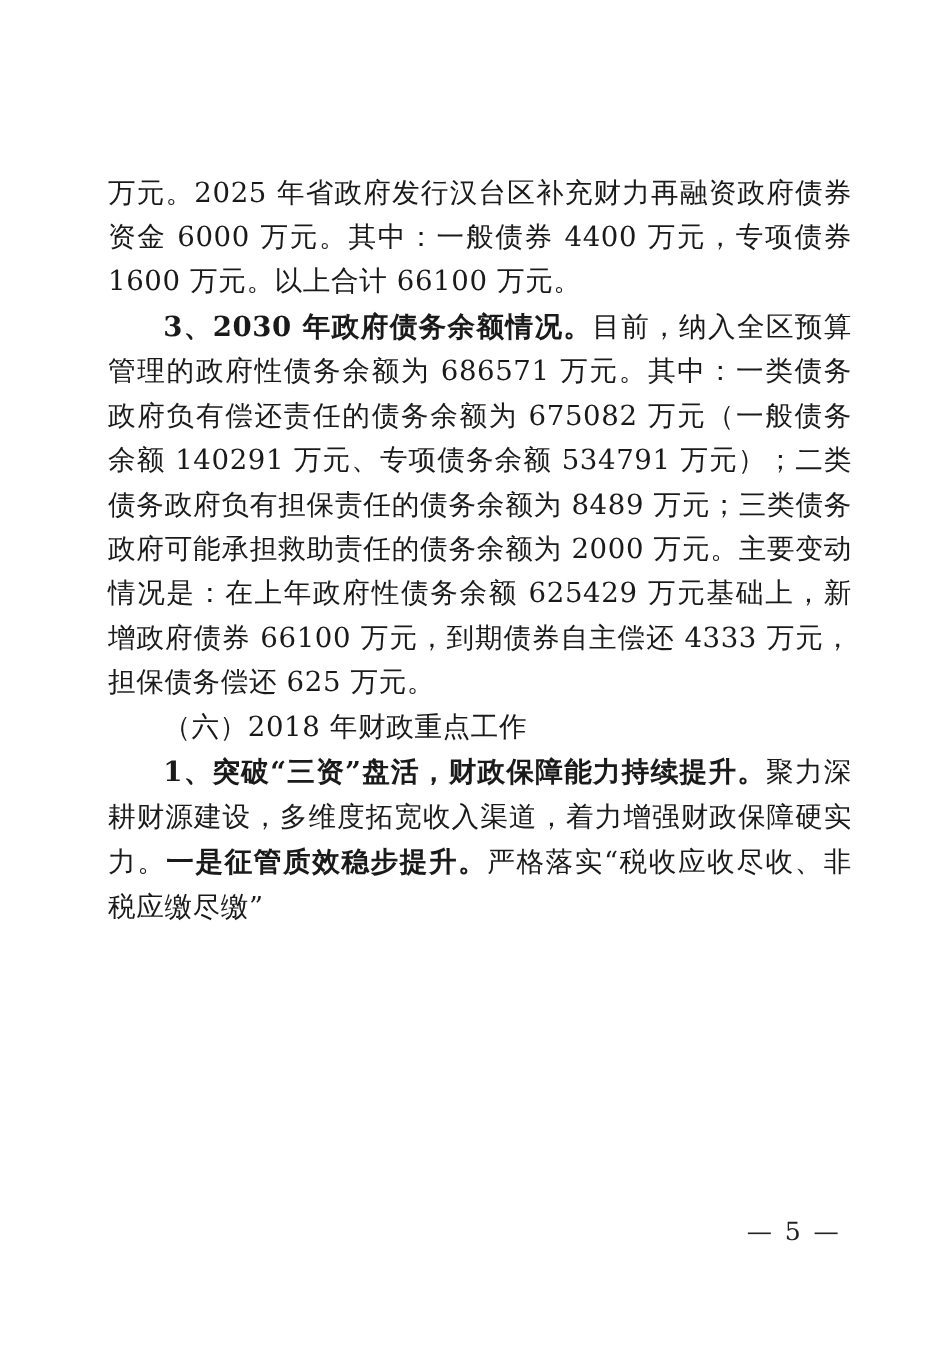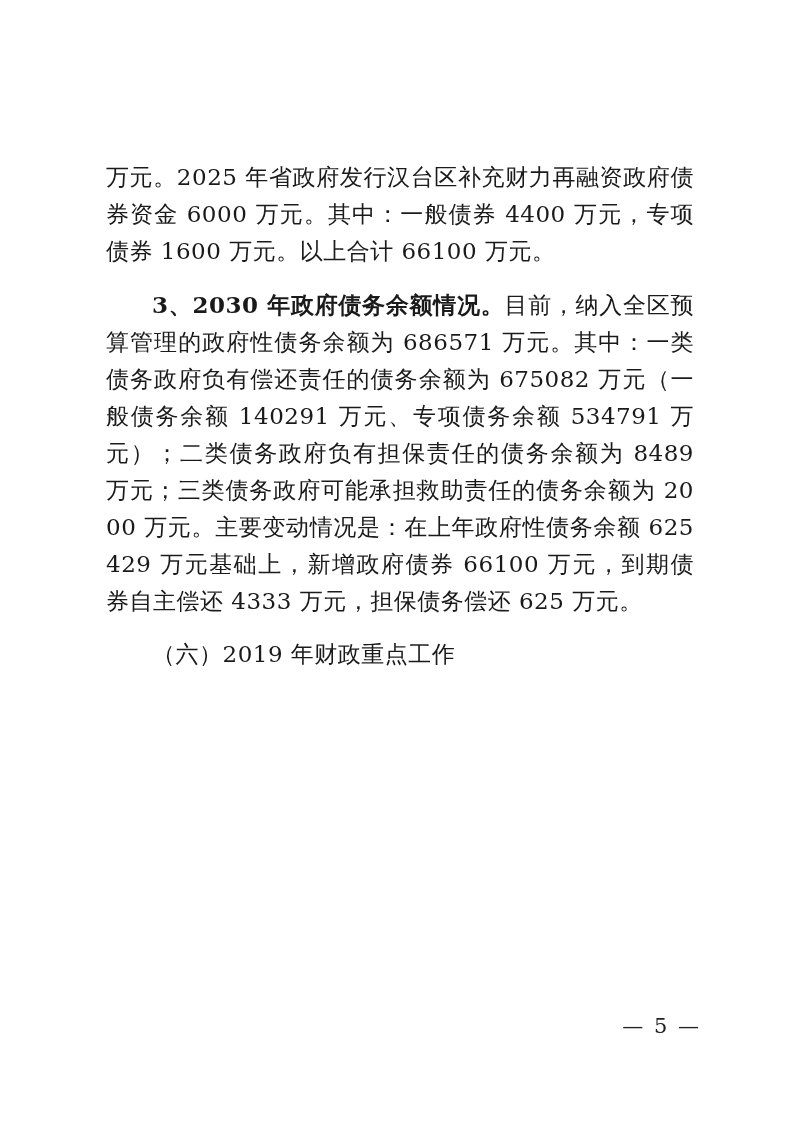--- a/index.html
+++ b/index.html
@@ -16,21 +16,21 @@
     font-family: "DejaVu Serif", "Liberation Serif", serif;
     color: #1a1a1a;
   }
   .content {
     position: absolute;
     left: 90px;
     top: 143px;
     width: 620px;
   }
   .content p {
-    margin: 16px;
+    margin: 0;
     padding: 0;
     font-size: 23px;
     line-height: 37px;
     text-align: justify;
     letter-spacing: 0.5px;
     word-break: break-all;
   }
   .content p.indent {
     text-indent: 2em;
   }
@@ -59,21 +59,24 @@
       <span>万元。2025 年省政府发行汉台区补充财力再融资政府债券资金 6000 万元。其中：一般债券 4400 万元，专项债券 1600 万元。以上合计 66100 万元。</span>
     </p>
 
     <p class="indent">
       <span class="run-bold">3、2030 年政府债务余额情况。</span><span>目前，纳入全区预算管理的政府性债务余额为 686571 万元。其中：一类债务政府负有偿还责任的债务余额为 675082 万元（一般债务余额 140291 万元、专项债务余额 534791 万元）；二类债务政府负有担保责任的债务余额为 8489 万元；三类债务政府可能承担救助责任的债务余额为 2000 万元。主要变动情况是：在上年政府性债务余额 625429 万元基础上，新增政府债券 66100 万元，到期债券自主偿还 4333 万元，担保债务偿还 625 万元。</span>
     </p>
 
 
 
     <p class="indent">
-      <span>（六）2019 年财政重点工作</span>
+      <span>（六）2018 年财政重点工作</span>
     </p>
 
+    <p class="indent">
+      <span class="run-bold">1、突破“三资”盘活，财政保障能力持续提升。</span><span>聚力深耕财源建设，多维度拓宽收入渠道，着力增强财政保障硬实力。</span><span class="run-bold">一是征管质效稳步提升。</span><span>严格落实“税收应收尽收、非税应缴尽缴”</span>
+    </p>
 
   </div>
 
   <div class="page-num">— 5 —</div>
 
 </div>
 
 </body></html>

